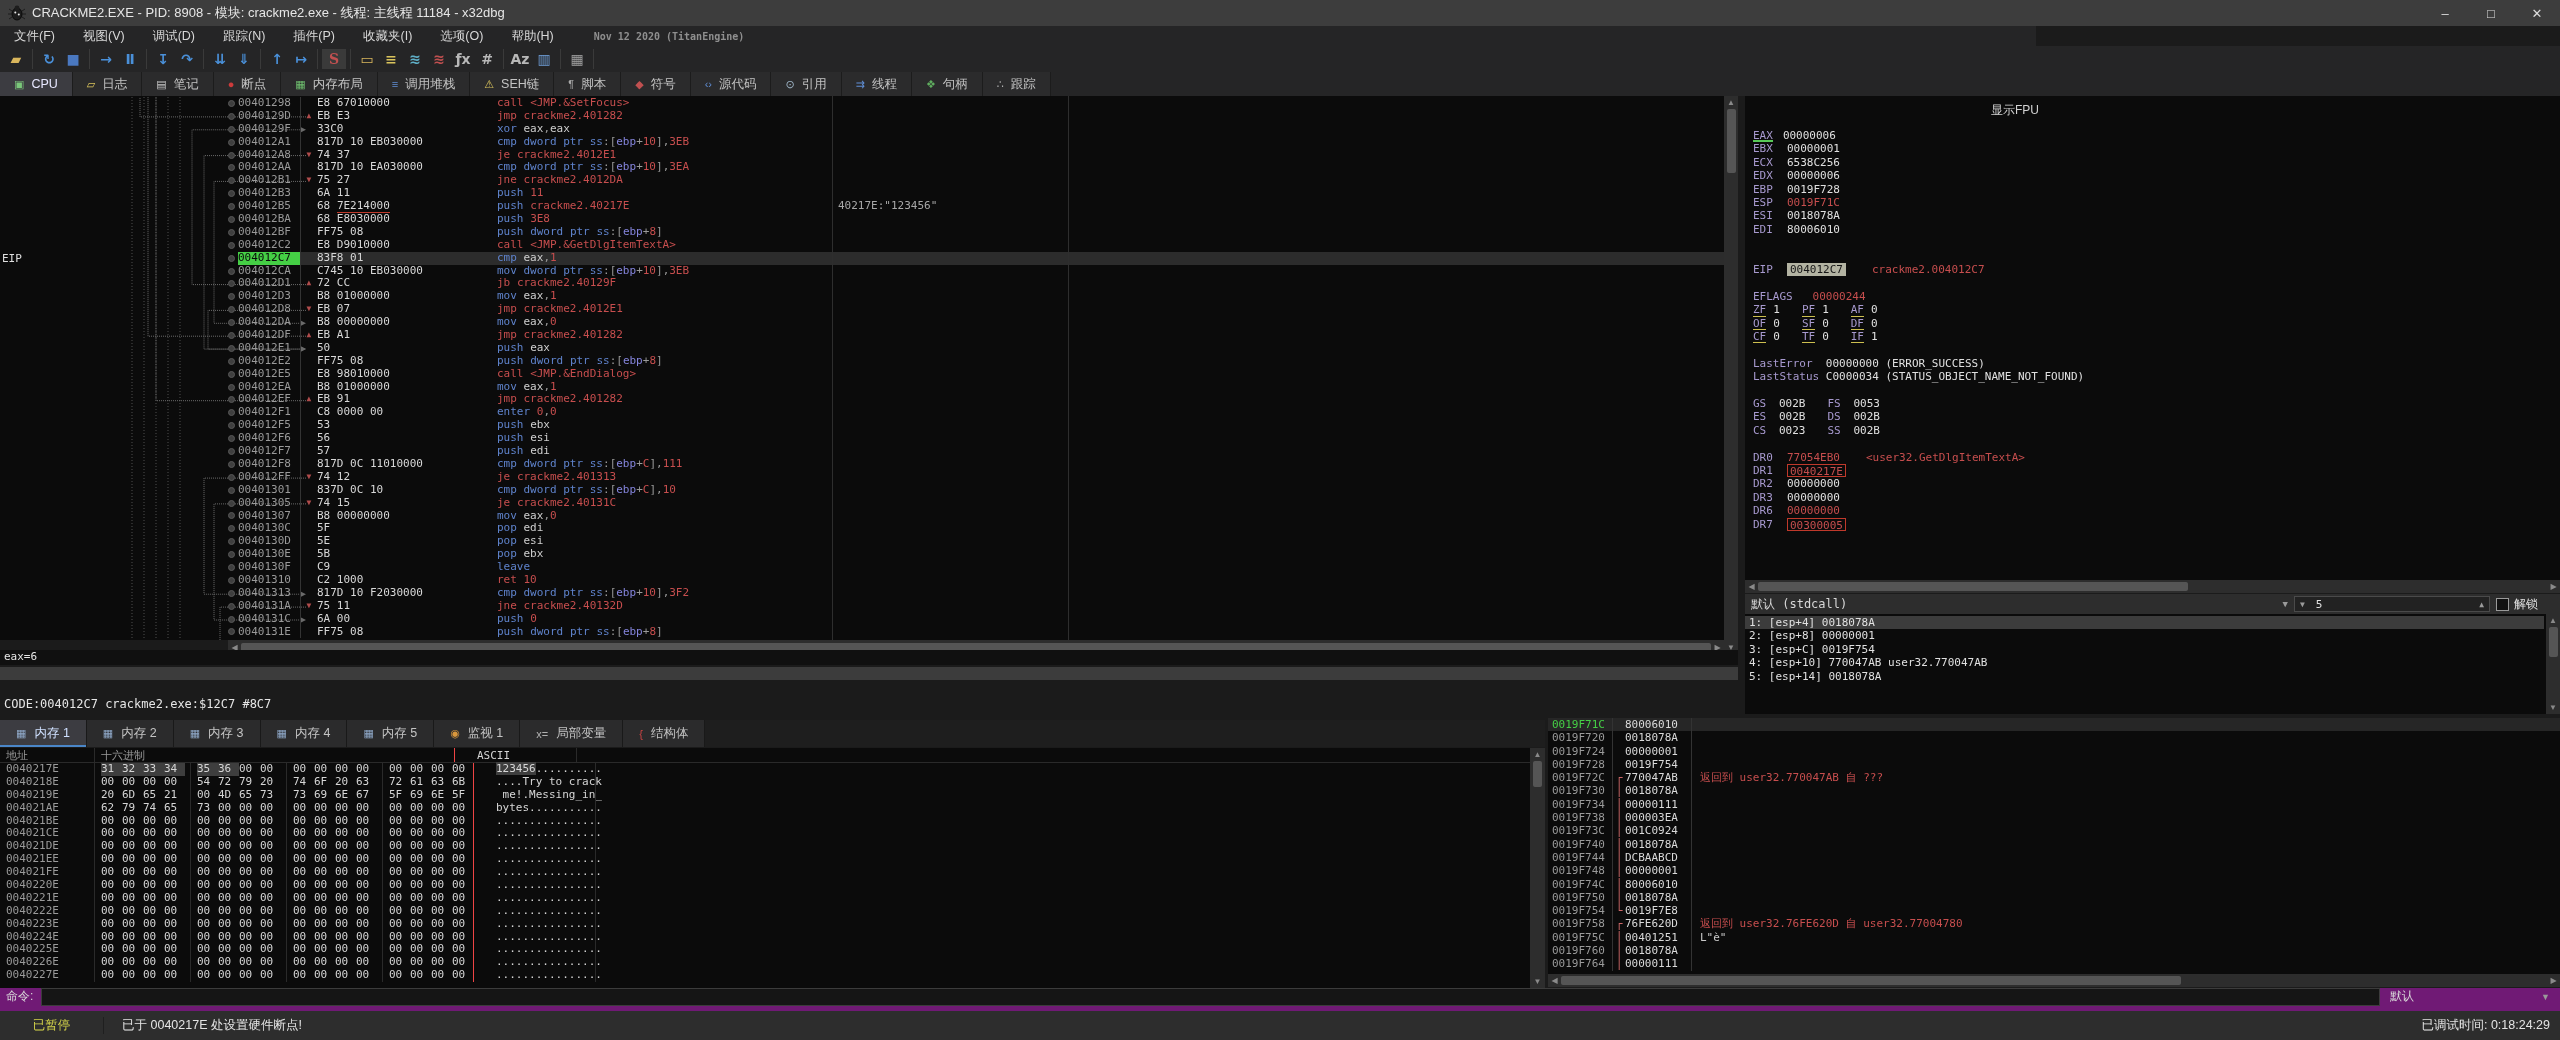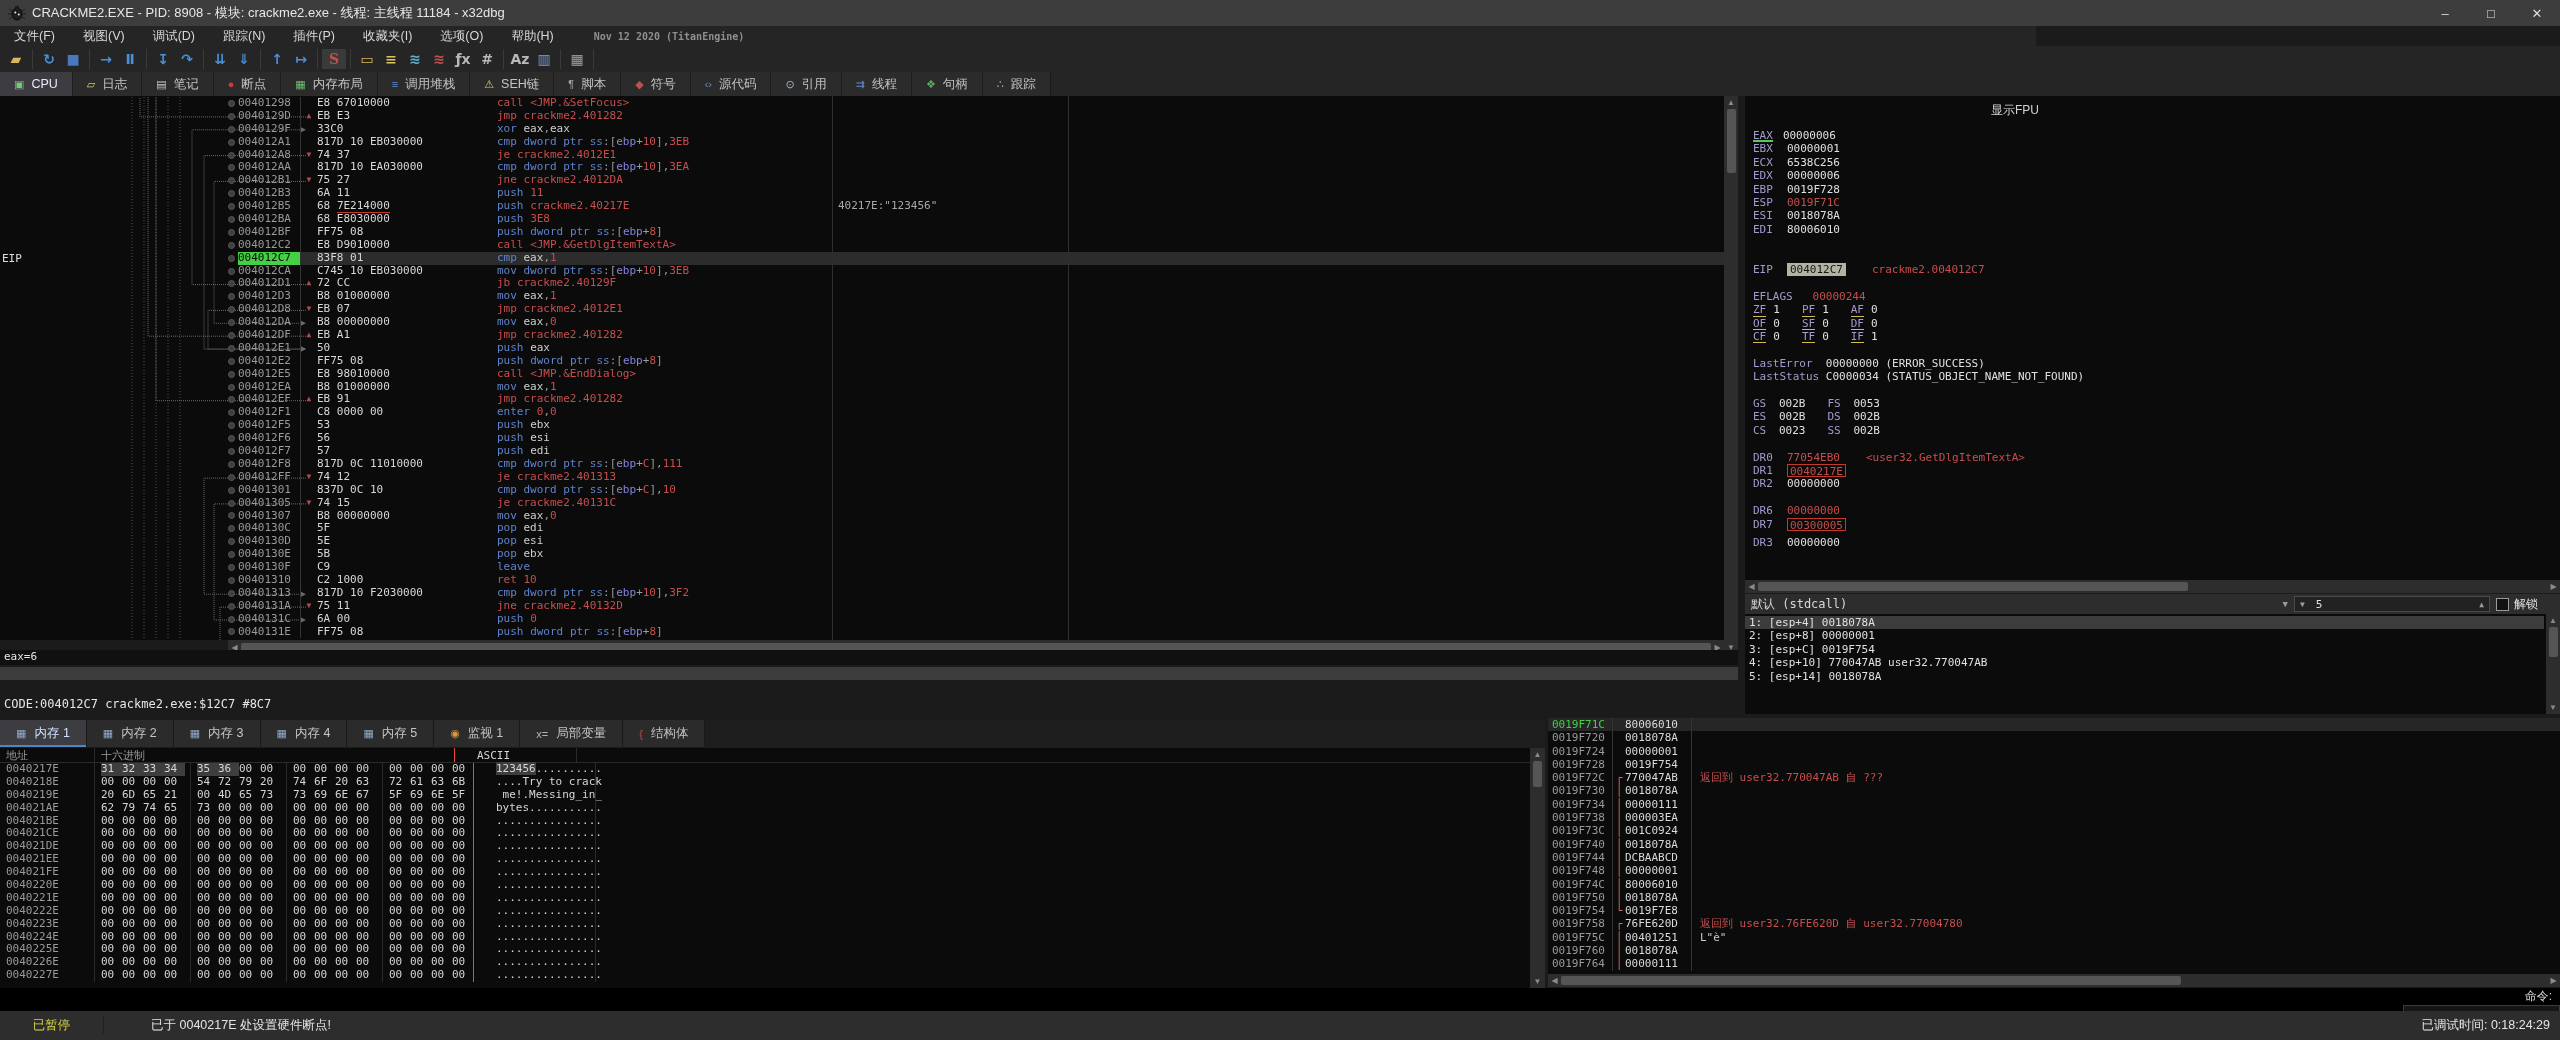--- a/index.html
+++ b/index.html
@@ -121,29 +121,29 @@
   .st-row.sel { background:#262626; }
   .st-addr { width:64px; padding-left:4px; color:#9a9a9a; }
   .st-row.sel .st-addr { color:#45cf45; }
   .st-sep { width:1px; background:#333; }
   .st-brk { width:12px; color:#d06868; text-align:center; }
   .st-val { width:66px; color:#dadada; }
   .st-sep2 { width:1px; background:#333; margin-right:8px; }
   .st-com.red { color:#c74e4e; } .st-com.gray { color:#c9c9c9; }
 
   
-  #cmdbar { position:absolute; left:0; top:988px; width:2560px; height:23px; background:#000000; display:flex; align-items:flex-end;flex-direction:column; }
+  #cmdbar { position:absolute; left:0; top:988px; width:2560px; height:23px; background:#701a75; display:flex; align-items:flex-start; }
   #cmd-label { font-size:12px; color:#d8d8d8; padding:0 8px 0 6px; }
   #cmd-input { flex:1; height:18px; background:#151515; border:1px solid #3c3c3c; color:#ddd;
                font-family:"DejaVu Sans Mono",monospace; font-size:11px; padding:0 4px; }
   #cmd-profile { width:180px; display:flex; align-items:center; justify-content:space-between;
                  padding:0 10px; color:#d8d8d8; font-size:12px; }
   #cmd-profile .ca { color:#9a9a9a; font-size:9px; }
   #statusbar { position:absolute; left:0; top:1011px; width:2560px; height:29px; background:#2d2d2d;
-               display:flex; align-items:center; font-size:12.5px;gap:29px; }
+               display:flex; align-items:center; font-size:12.5px; }
   #st-state { width:104px; text-align:center; color:#d3d34a; border-right:1px solid #1f1f1f; }
   #st-msg { padding-left:18px; color:#e4e4e4; }
   #st-time { margin-left:auto; padding-right:10px; color:#e4e4e4; }
 </style>
 </head>
 <body>
 
 <div id="app">
 
   <div id="titlebar">
@@ -376,21 +376,21 @@
       <div class="regline" style="top: 220.6px;"><span class="fl-name">OF</span><span class="fl-val">0</span><span class="fl-name">SF</span><span class="fl-val">0</span><span class="fl-name">DF</span><span class="fl-val">0</span></div>
       <div class="regline" style="top: 234px;"><span class="fl-name">CF</span><span class="fl-val">0</span><span class="fl-name">TF</span><span class="fl-val">0</span><span class="fl-name">IF</span><span class="fl-val">1</span></div>
       <div class="regline" style="top: 260.8px; align-items: flex-end;"><span class="rname">LastError  </span><span class="rval">00000000 (ERROR_SUCCESS)</span></div>
       <div class="regline" style="top: 274.2px;"><span class="rname">LastStatus </span><span class="rval">C0000034 (STATUS_OBJECT_NAME_NOT_FOUND)</span></div>
       <div class="regline" style="top: 301px;"><span class="rname w2">GS</span><span class="fl-val">002B</span><span class="rname w2">FS</span><span class="fl-val">0053</span></div>
       <div class="regline" style="top: 314.4px;"><span class="rname w2">ES</span><span class="fl-val">002B</span><span class="rname w2">DS</span><span class="fl-val">002B</span></div>
       <div class="regline" style="top: 327.8px;"><span class="rname w2">CS</span><span class="fl-val">0023</span><span class="rname w2">SS</span><span class="fl-val">002B</span></div>
       <div class="regline" style="top: 354.6px;"><span class="rname w3">DR0</span><span class="rval red">77054EB0</span><span class="rsym">&lt;user32.GetDlgItemTextA&gt;</span></div>
       <div class="regline" style="top: 368px;"><span class="rname w3">DR1</span><span class="rval red boxed">0040217E</span></div>
       <div class="regline" style="top: 381.4px;"><span class="rname w3">DR2</span><span class="rval">00000000</span></div>
-      <div class="regline" style="top: 394.8px; margin-top: 45px;"><span class="rname w3">DR3</span><span class="rval">00000000</span></div>
+      <div class="regline" style="top: 394.8px;"><span class="rname w3">DR3</span><span class="rval">00000000</span></div>
       <div class="regline" style="top: 408.2px;"><span class="rname w3">DR6</span><span class="rval red">00000000</span></div>
       <div class="regline" style="top: 421.6px;"><span class="rname w3">DR7</span><span class="rval red boxed">00300005</span></div>
     </div>
   <div class="scroll-h" style="left:1745px; top:580px; width:815px; height:13px;">
     <span class="sc-arrow">◀</span>
       <div class="sc-thumb-h" style="width:430px"></div>
       <span class="sc-arrow" style="margin-left:auto">▶</span>
   </div>
 
   <div id="args" class="mono">

